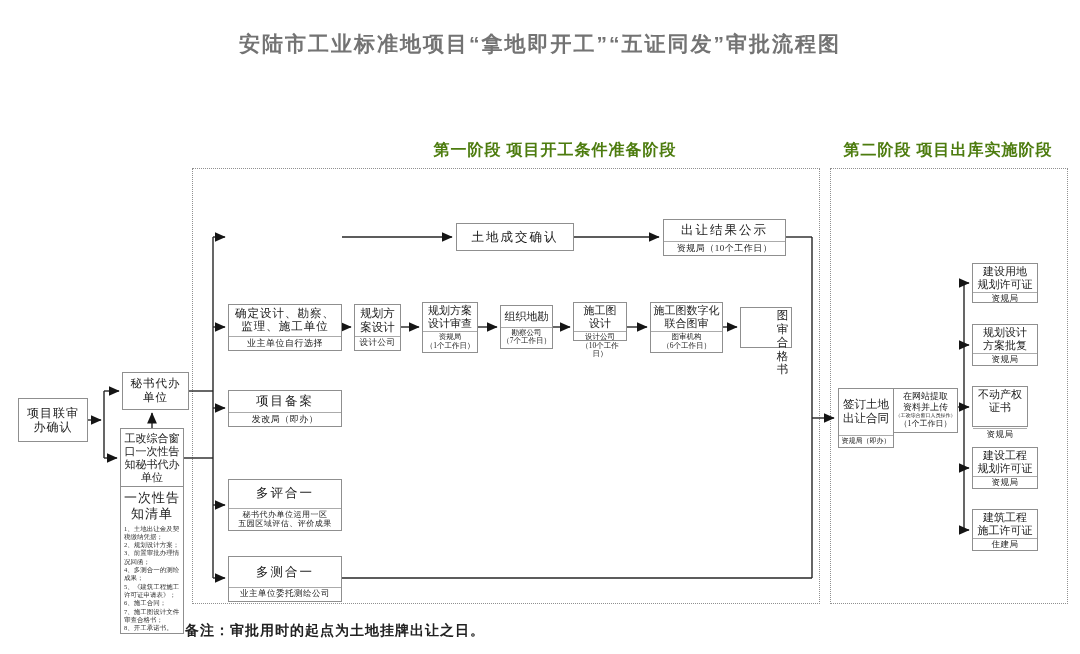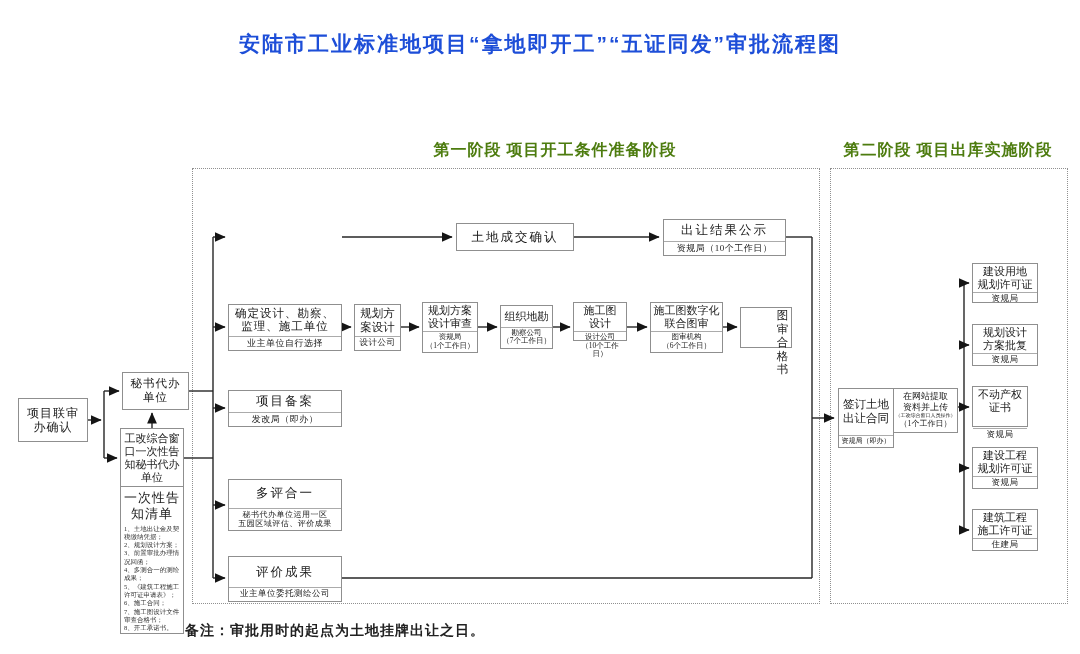--- a/index.html
+++ b/index.html
@@ -3,21 +3,21 @@
 <meta charset="utf-8">
 <style>
   html,body { margin:0; padding:0; background:#ffffff; }
   .canvas {
     position:relative; width:1080px; height:654px; background:#ffffff;
     font-family:"Liberation Serif", serif; color:#1a1a1a; overflow:hidden;
   }
   .page-title {
     position:absolute; top:30px; left:0; width:1080px; text-align:center;
     font-family:"Liberation Sans", sans-serif; font-weight:bold;
-    font-size:21px; letter-spacing:2px; color:#1d4ed8;
+    font-size:21px; letter-spacing:2px; color:#737373;
   }
   .stage-label {
     position:absolute; font-size:16px; font-weight:bold; letter-spacing:1px;
     text-align:center; color:#4d7c0f;
   }
   .stage-rect { position:absolute; border:1.5px dotted #909090; }
   svg.lines { position:absolute; left:0; top:0; }
   .fbox {
     position:absolute; border:1px solid #8f8f8f; background:#fff;
     display:flex; flex-direction:column; box-sizing:border-box;
@@ -191,21 +191,21 @@
   <div class="fbox" style="left:228px; top:390px; width:114px; height:37px;">
     <div class="t" style="font-size:12.5px; letter-spacing:2px;">项目备案</div>
     <div class="s">发改局（即办）</div>
   </div>
   <div class="fbox" style="left:228px; top:479px; width:114px; height:52px;">
     <div class="t" style="font-size:12.5px; letter-spacing:2px;">多评合一</div>
     <div class="s" style="font-size:8px;">秘书代办单位运用一区
 五园区域评估、评价成果</div>
   </div>
   <div class="fbox" style="left:228px; top:556px; width:114px; height:46px;">
-    <div class="t" style="font-size:12.5px; letter-spacing:2px;">评价成果</div>
+    <div class="t" style="font-size:12.5px; letter-spacing:2px;">多测合一</div>
     <div class="s" style="font-size:8.5px;">业主单位委托测绘公司</div>
   </div>
 
   <div class="fbox" style="left:838px; top:388px; width:56px; height:60px;">
     <div class="t" style="font-size:11.5px; letter-spacing:0;">签订土地
 出让合同</div>
     <div class="s" style="font-size:7px; letter-spacing:0;">资规局（即办）</div>
   </div>
   <div class="upload-box" style="left:893px; top:388px; width:65px; height:45px;">
     <div class="u1">在网站提取

